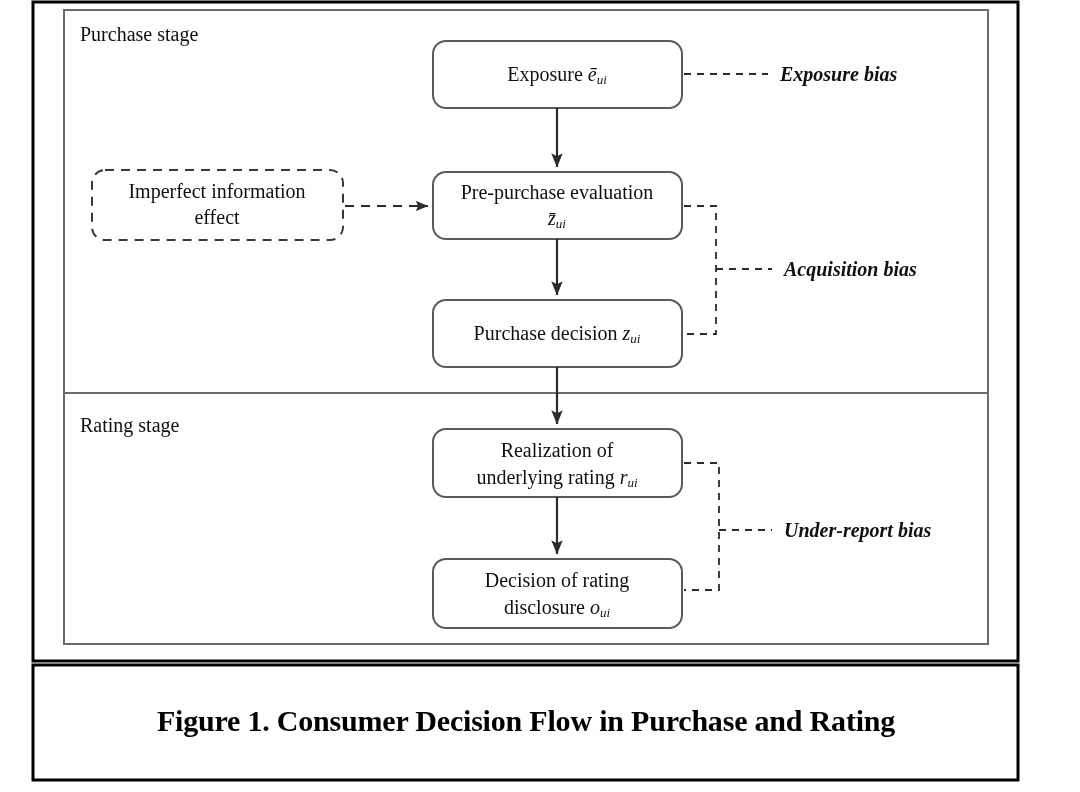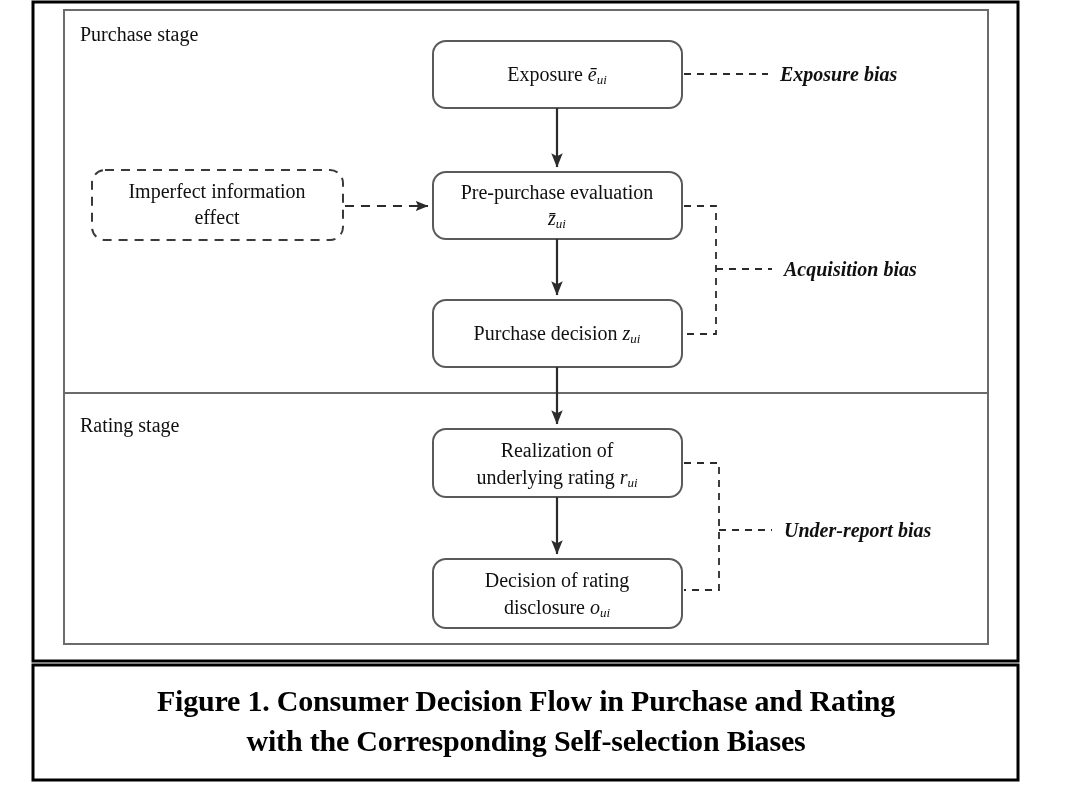--- a/index.html
+++ b/index.html
@@ -152,16 +152,15 @@
     <text class="bias-label" x="784" y="276">Acquisition bias</text>
 
     <path d="M684,463 L719,463 L719,590 L684,590" fill="none" stroke="#2b2b2b" stroke-width="1.8" stroke-dasharray="7 6"></path>
     <line x1="719" y1="530" x2="772" y2="530" stroke="#2b2b2b" stroke-width="1.8" stroke-dasharray="7 6"></line>
     <text class="bias-label" x="784" y="537">Under-report bias</text>
 
   </svg>
 
   <div class="caption">
     <div class="caption-line">Figure 1. Consumer Decision Flow in Purchase and Rating</div>
-    <div class="caption-line">with the Corresponding Self-selection Biases</div>
   </div>
 
 </div>
 
 </body></html>

